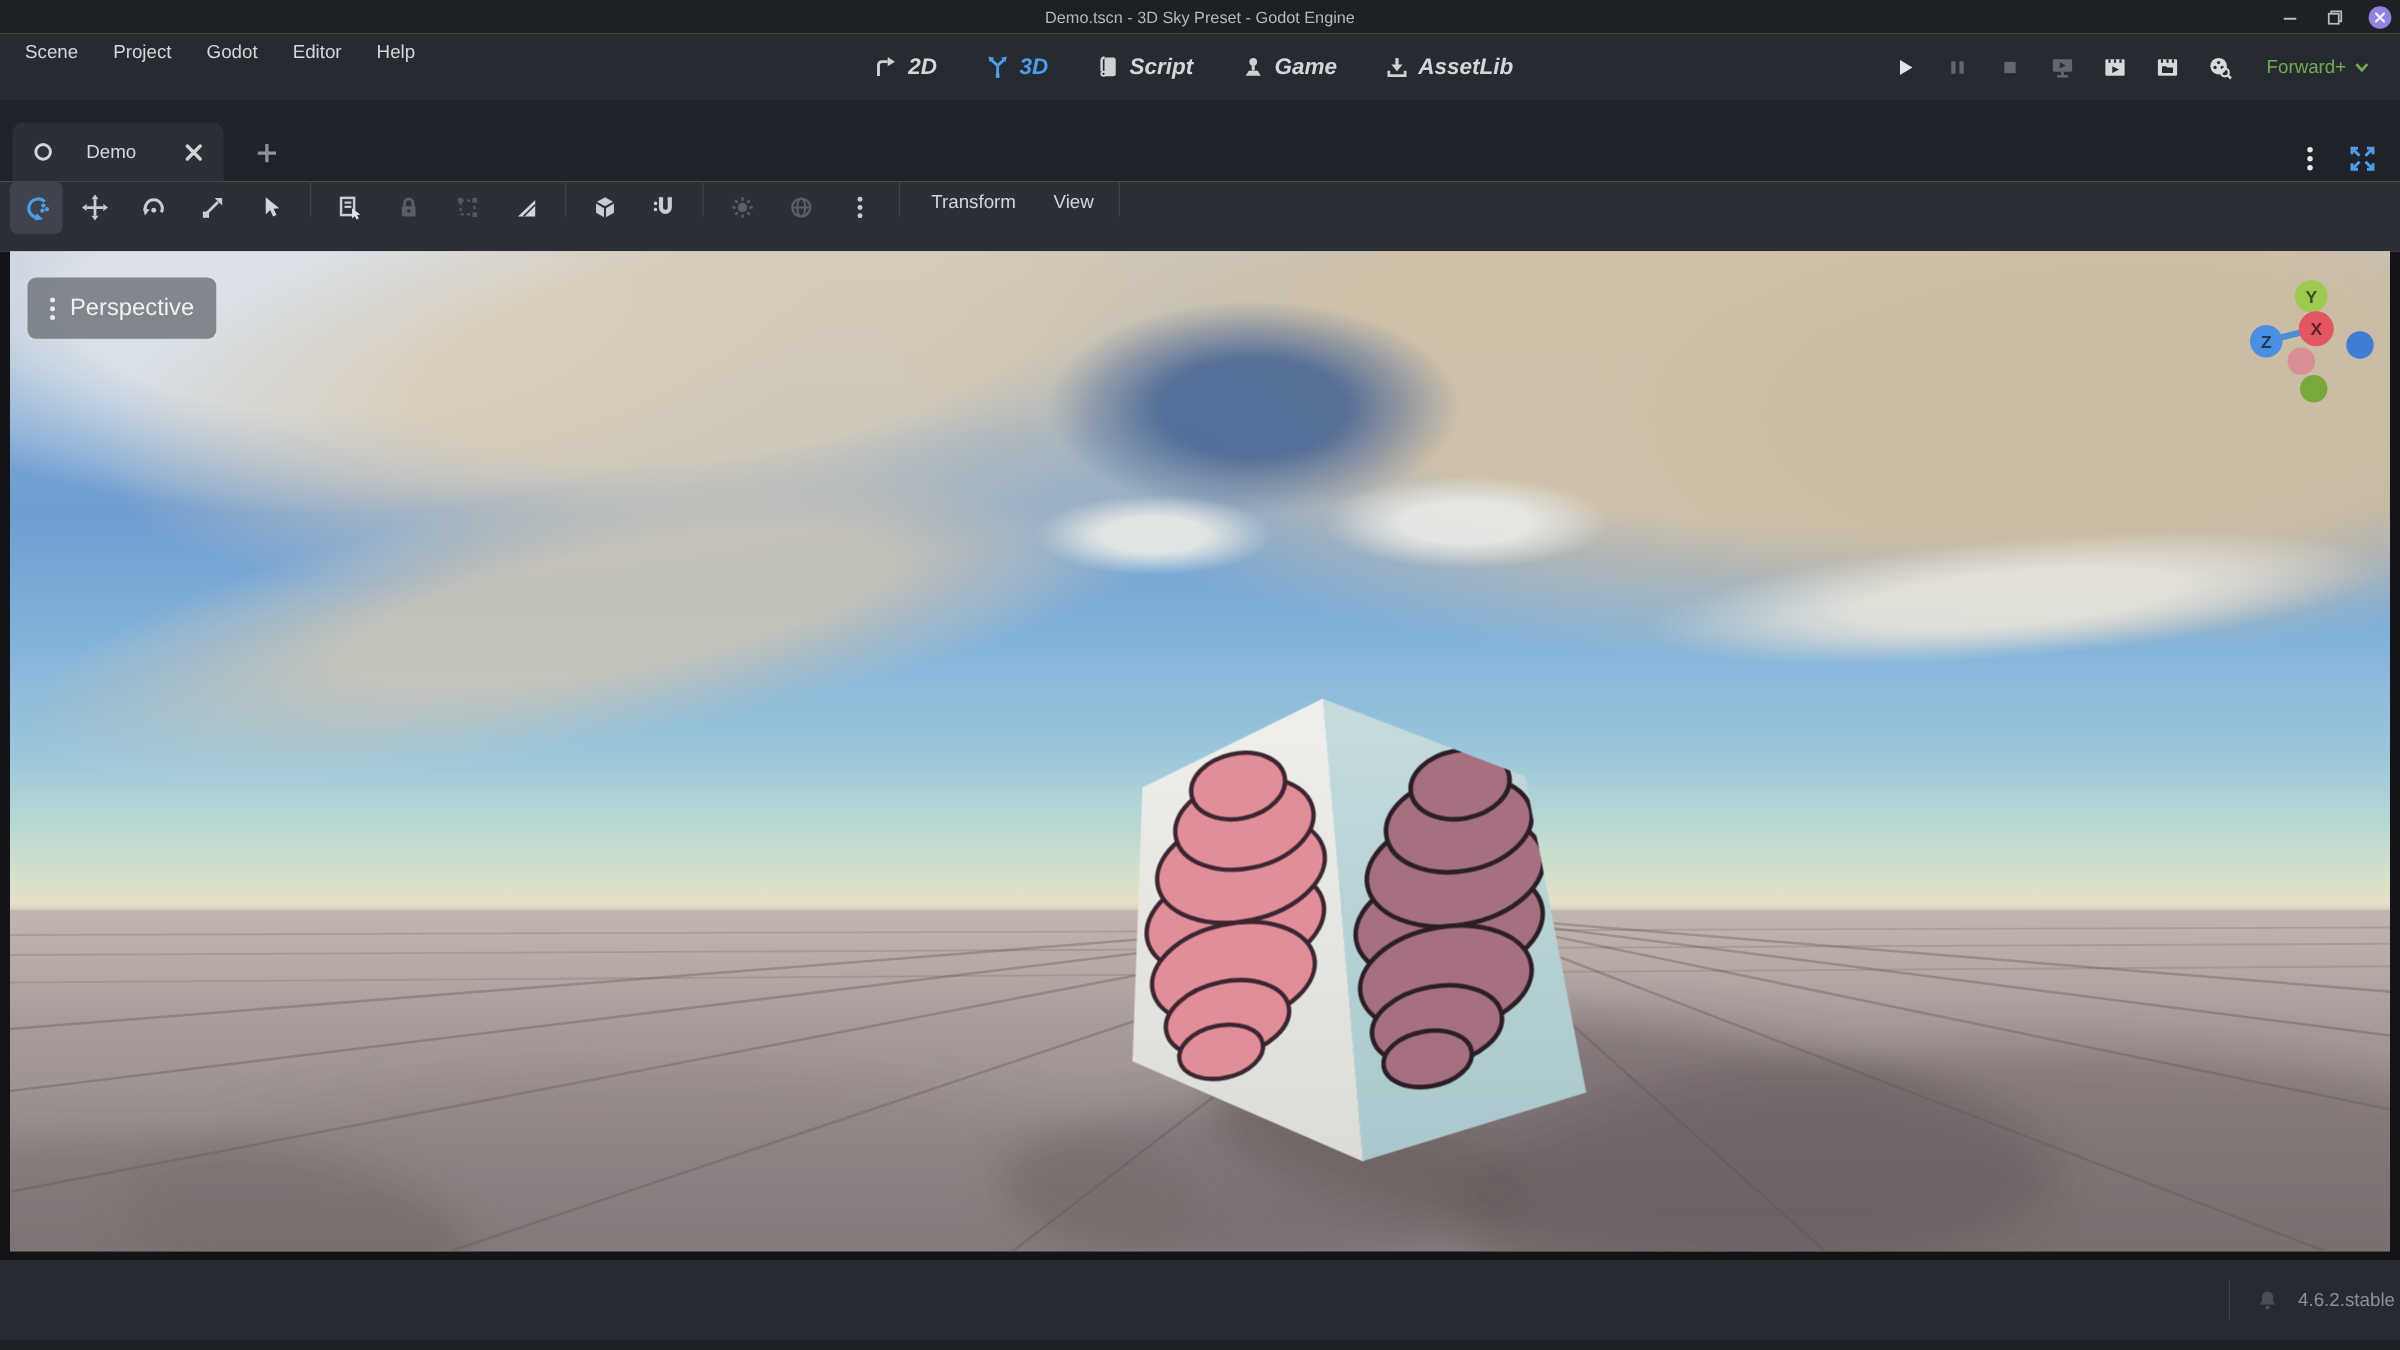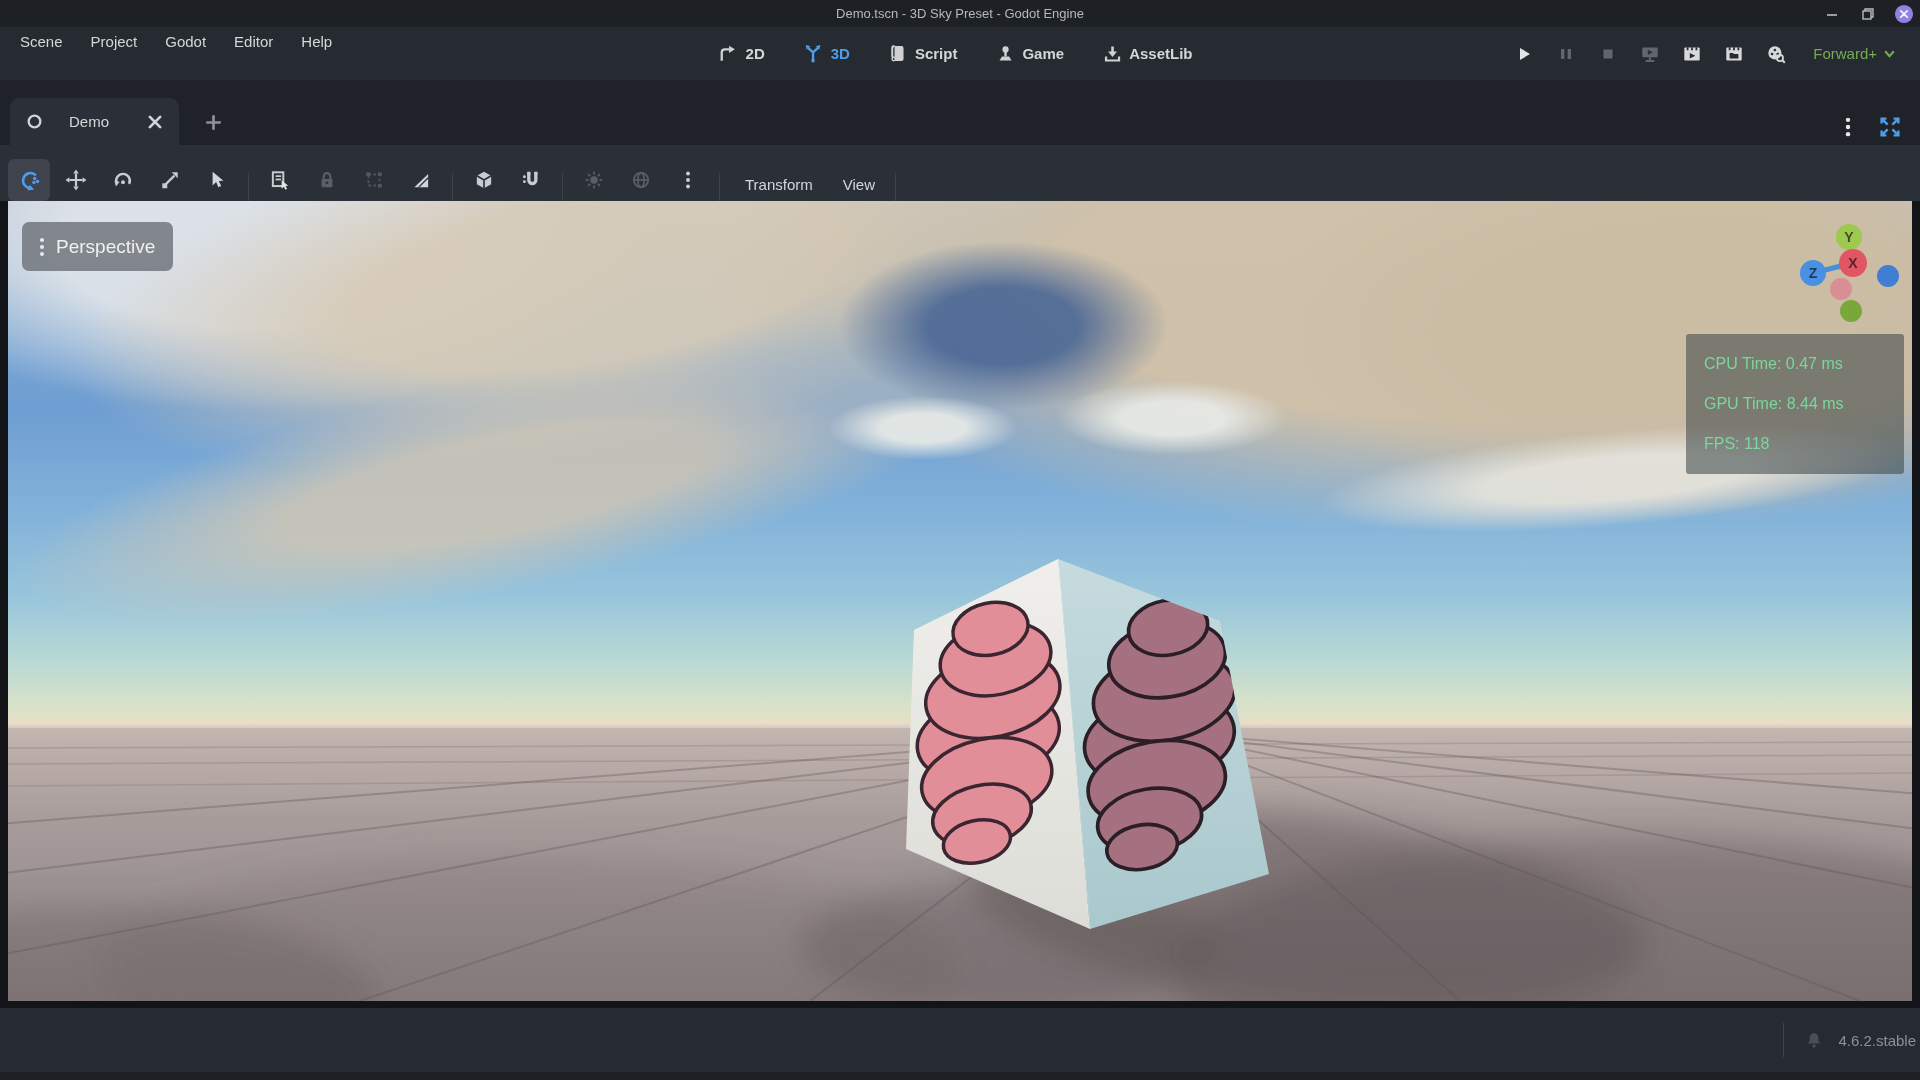--- a/index.html
+++ b/index.html
@@ -14,40 +14,40 @@
   #titlebar .title{color:#b5b8bc;font-size:13px;}
   #wincontrols{position:absolute;right:6px;top:0;height:27px;display:flex;align-items:center;gap:16px;}
   .winbtn{width:20px;height:20px;display:flex;align-items:center;justify-content:center;}
 
   
   #menubar{position:absolute;top:27px;left:0;right:0;height:53px;background:#262b32;}
   #menus-left{position:absolute;left:6px;top:0;height:100%;display:flex;align-items:flex-start;}
   .menu-item{color:#d5d6d8;font-size:15px;padding:6px 14px;border-radius:4px;}
   #workspaces{position:absolute;left:50%;transform:translateX(-51%);top:0;height:100%;
               display:flex;align-items:center;gap:14px;}
-  .ws-btn{display:flex;align-items:center;gap:7px;color:#d5d6d8;font-size:15px;font-weight:700;
-          padding:6px 12px;border-radius:4px;}
+  .ws-btn{display:flex;align-items:center;gap:7px;color:#d5d6d8;font-size:18px;font-weight:700;
+          padding:6px 12px;border-radius:4px;font-style:italic;}
   .ws-btn.active{color:#4f9ce8;}
   #playback{position:absolute;right:24px;top:0;height:100%;display:flex;align-items:center;gap:12px;}
   .pb-btn{width:30px;height:30px;display:flex;align-items:center;justify-content:center;border-radius:4px;}
   #renderer{display:flex;align-items:center;gap:6px;margin-left:10px;color:#74ab52;
             font-size:15px;font-weight:400;}
 
   
   #tabbar{position:absolute;top:80px;left:0;right:0;height:65px;background:#1f2329;}
   #scene-tab{position:absolute;left:10px;bottom:0;height:47px;background:#2b3038;
              border-radius:9px 9px 0 0;display:flex;align-items:center;gap:26px;padding:0 16px;}
   #scene-tab .tab-label{color:#d6d7d9;font-size:15px;}
   #tab-add{position:absolute;left:198px;bottom:8px;width:30px;height:30px;display:flex;
            align-items:center;justify-content:center;}
   #tabbar-right{position:absolute;right:18px;bottom:6px;display:flex;align-items:center;gap:22px;}
 
   
   #toolbar{position:absolute;top:145px;left:0;right:0;height:56px;background:#2b3038;
-           display:flex;align-items:flex-end;padding-left:8px;}
+           display:flex;align-items:flex-start;padding-left:8px;}
   .tbtn{min-width:42px;height:42px;display:flex;align-items:center;justify-content:center;
         border-radius:6px;margin-right:5px;}
   .tbtn.active{background:#3e434d;}
   .tsep{width:1px;height:28px;background:#3d424b;margin:0 10px 0 5px;}
   .tmenu{color:#d5d6d8;font-size:15px;padding:8px 15px;border-radius:4px;}
 
   
   #main{position:absolute;top:201px;left:0;right:0;height:807px;background:#121418;}
   #viewport{position:absolute;left:8px;top:0;width:1904px;height:800px;overflow:hidden;background:#7ba5d1;}
   #sky{position:absolute;inset:0;
@@ -512,25 +512,20 @@
         <circle cx="52" cy="86" r="11" fill="#dd7f92" opacity="0.75"></circle>
         <circle cx="62" cy="108" r="11" fill="#78a73b"></circle>
         <circle cx="60" cy="34" r="13" fill="#9dc94e"></circle>
         <circle cx="24" cy="70" r="13" fill="#4a90e2"></circle>
         <circle cx="64" cy="60" r="14" fill="#e25563"></circle>
         <text x="60" y="39" text-anchor="middle" font-size="14" font-weight="bold" fill="rgba(0,0,0,0.6)">Y</text>
         <text x="24" y="75" text-anchor="middle" font-size="14" font-weight="bold" fill="rgba(0,0,0,0.6)">Z</text>
         <text x="64" y="65" text-anchor="middle" font-size="14" font-weight="bold" fill="rgba(0,0,0,0.6)">X</text>
       </svg>
 
-      <div id="stats">
-        <div>CPU Time: 0.47 ms</div>
-        <div>GPU Time: 8.44 ms</div>
-        <div>FPS: 118</div>
-      </div>
     </div>
   </div>
 
   <div id="bottombar">
     <div id="bottom-right">
       <div class="bsep"></div>
       <svg width="20" height="20" viewBox="0 0 20 20">
         <path d="M10,3.2 a4.4,4.4 0 0 1 4.4,4.4 V11 l1.8,2.6 H3.8 L5.6,11 V7.6 A4.4,4.4 0 0 1 10,3.2 Z" fill="#4a4e55"></path>
         <circle cx="10" cy="16" r="1.7" fill="#4a4e55"></circle>
         </svg>

